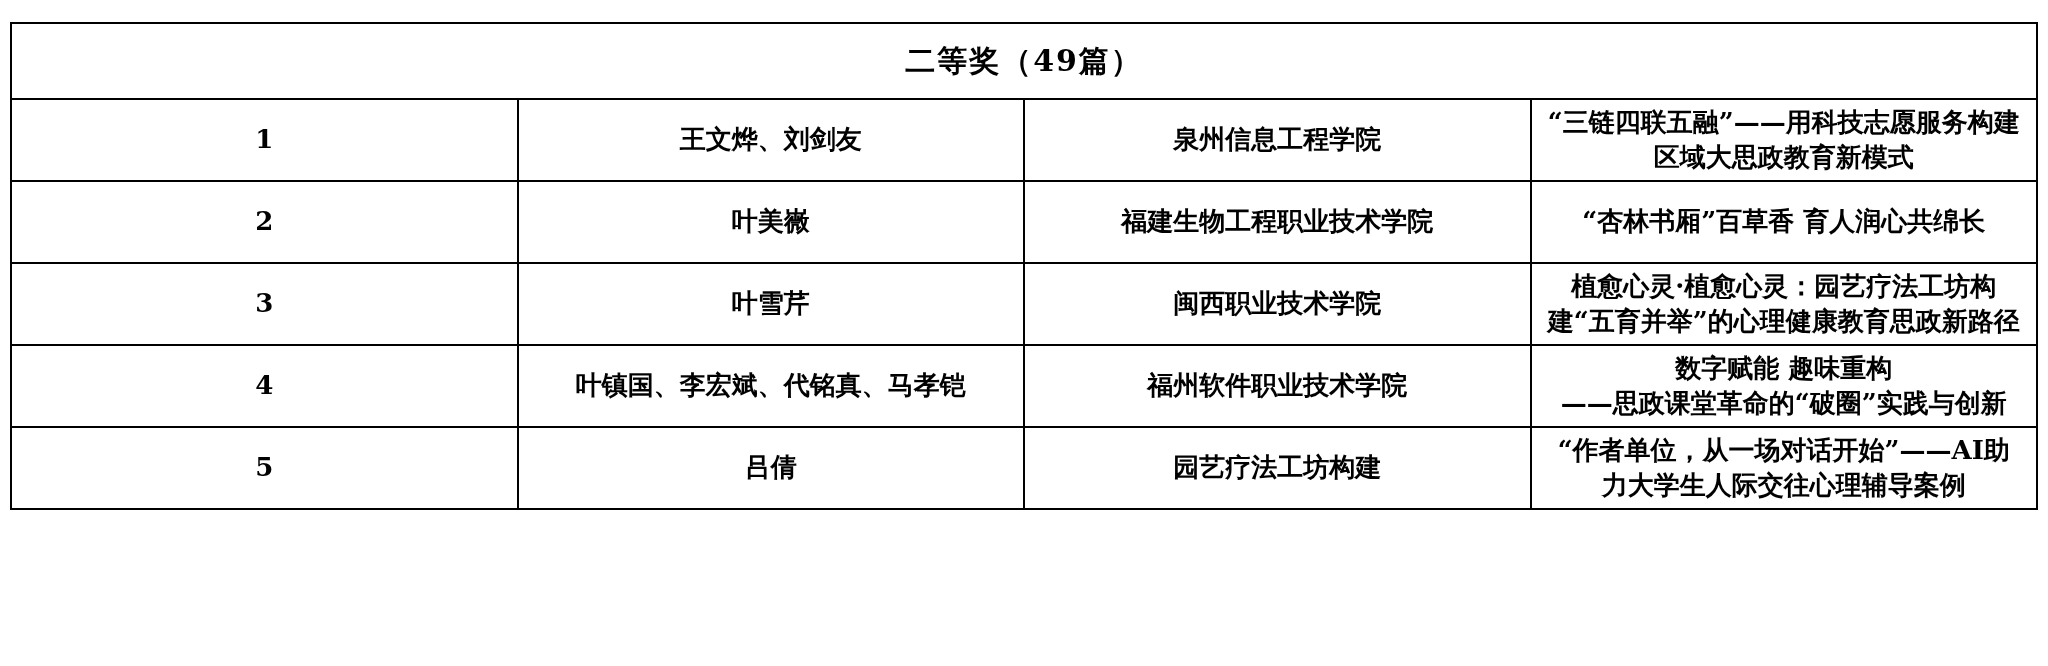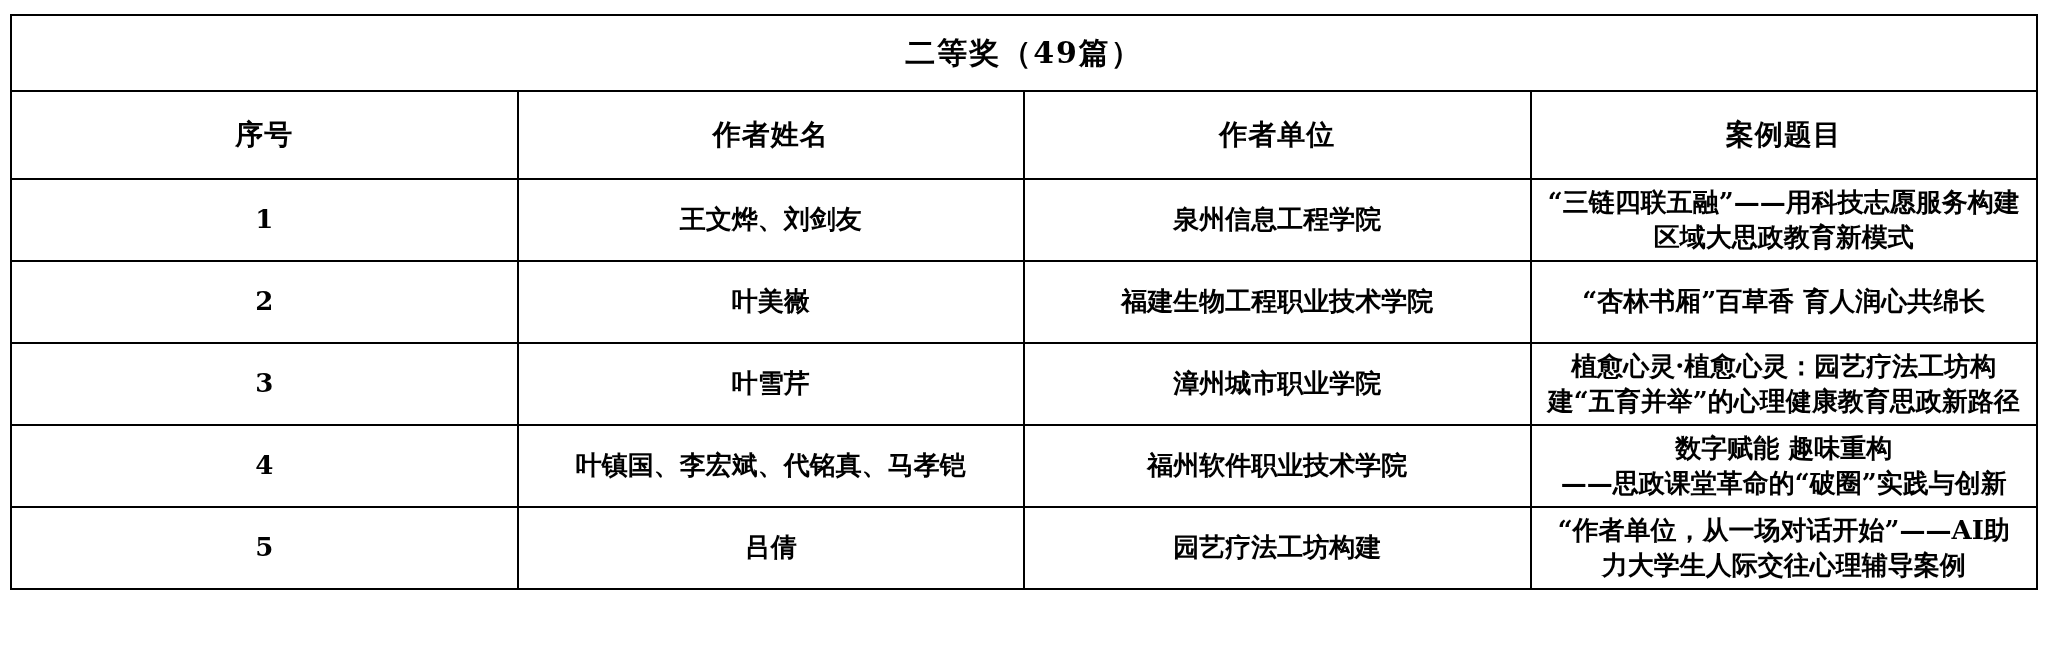--- a/index.html
+++ b/index.html
@@ -18,21 +18,21 @@
     width: 2048px;
     height: 666px;
     position: relative;
     box-sizing: border-box;
     padding: 6px 8px 0 8px;
   }
   table.award-table {
     border-collapse: collapse;
     table-layout: fixed;
     width: 2028px;
-    margin: 8px auto;
+    margin: 16px auto;
   }
   table.award-table td,
   table.award-table th {
     border: 2px solid #000000;
     padding: 4px 6px;
     text-align: center;
     vertical-align: middle;
     font-weight: bold;
     line-height: 1.35;
     word-break: break-word;
@@ -65,26 +65,20 @@
 </style>
 </head>
 <body>
 
 <div class="page">
   <table class="award-table">
     <tbody>
       <tr class="title-row">
         <td colspan="4">二等奖（49篇）</td>
       </tr>
-      <tr class="header-row">
-        <td class="col-idx">序号</td>
-        <td class="col-name">作者姓名</td>
-        <td class="col-org">作者单位</td>
-        <td class="col-title">案例题目</td>
-      </tr>
 
       <tr class="data-row">
         <td class="col-idx">1</td>
         <td class="col-name">王文烨、刘剑友</td>
         <td class="col-org">泉州信息工程学院</td>
         <td class="col-title">
           <span class="cell-title-text multiline">“三链四联五融”——用科技志愿服务构建区域大思政教育新模式</span>
         </td>
       </tr>
 
@@ -93,21 +87,21 @@
         <td class="col-name">叶美嶶</td>
         <td class="col-org">福建生物工程职业技术学院</td>
         <td class="col-title">
           <span class="cell-title-text multiline">“杏林书厢”百草香 育人润心共绵长</span>
         </td>
       </tr>
 
       <tr class="data-row">
         <td class="col-idx">3</td>
         <td class="col-name">叶雪芹</td>
-        <td class="col-org">漳州城市职业学院</td>
+        <td class="col-org">闽西职业技术学院</td>
         <td class="col-title">
           <span class="cell-title-text multiline">植愈心灵·植愈心灵：园艺疗法工坊构建“五育并举”的心理健康教育思政新路径</span>
         </td>
       </tr>
 
       <tr class="data-row">
         <td class="col-idx">4</td>
         <td class="col-name">叶镇国、李宏斌、代铭真、马孝铠</td>
         <td class="col-org">福州软件职业技术学院</td>
         <td class="col-title">

